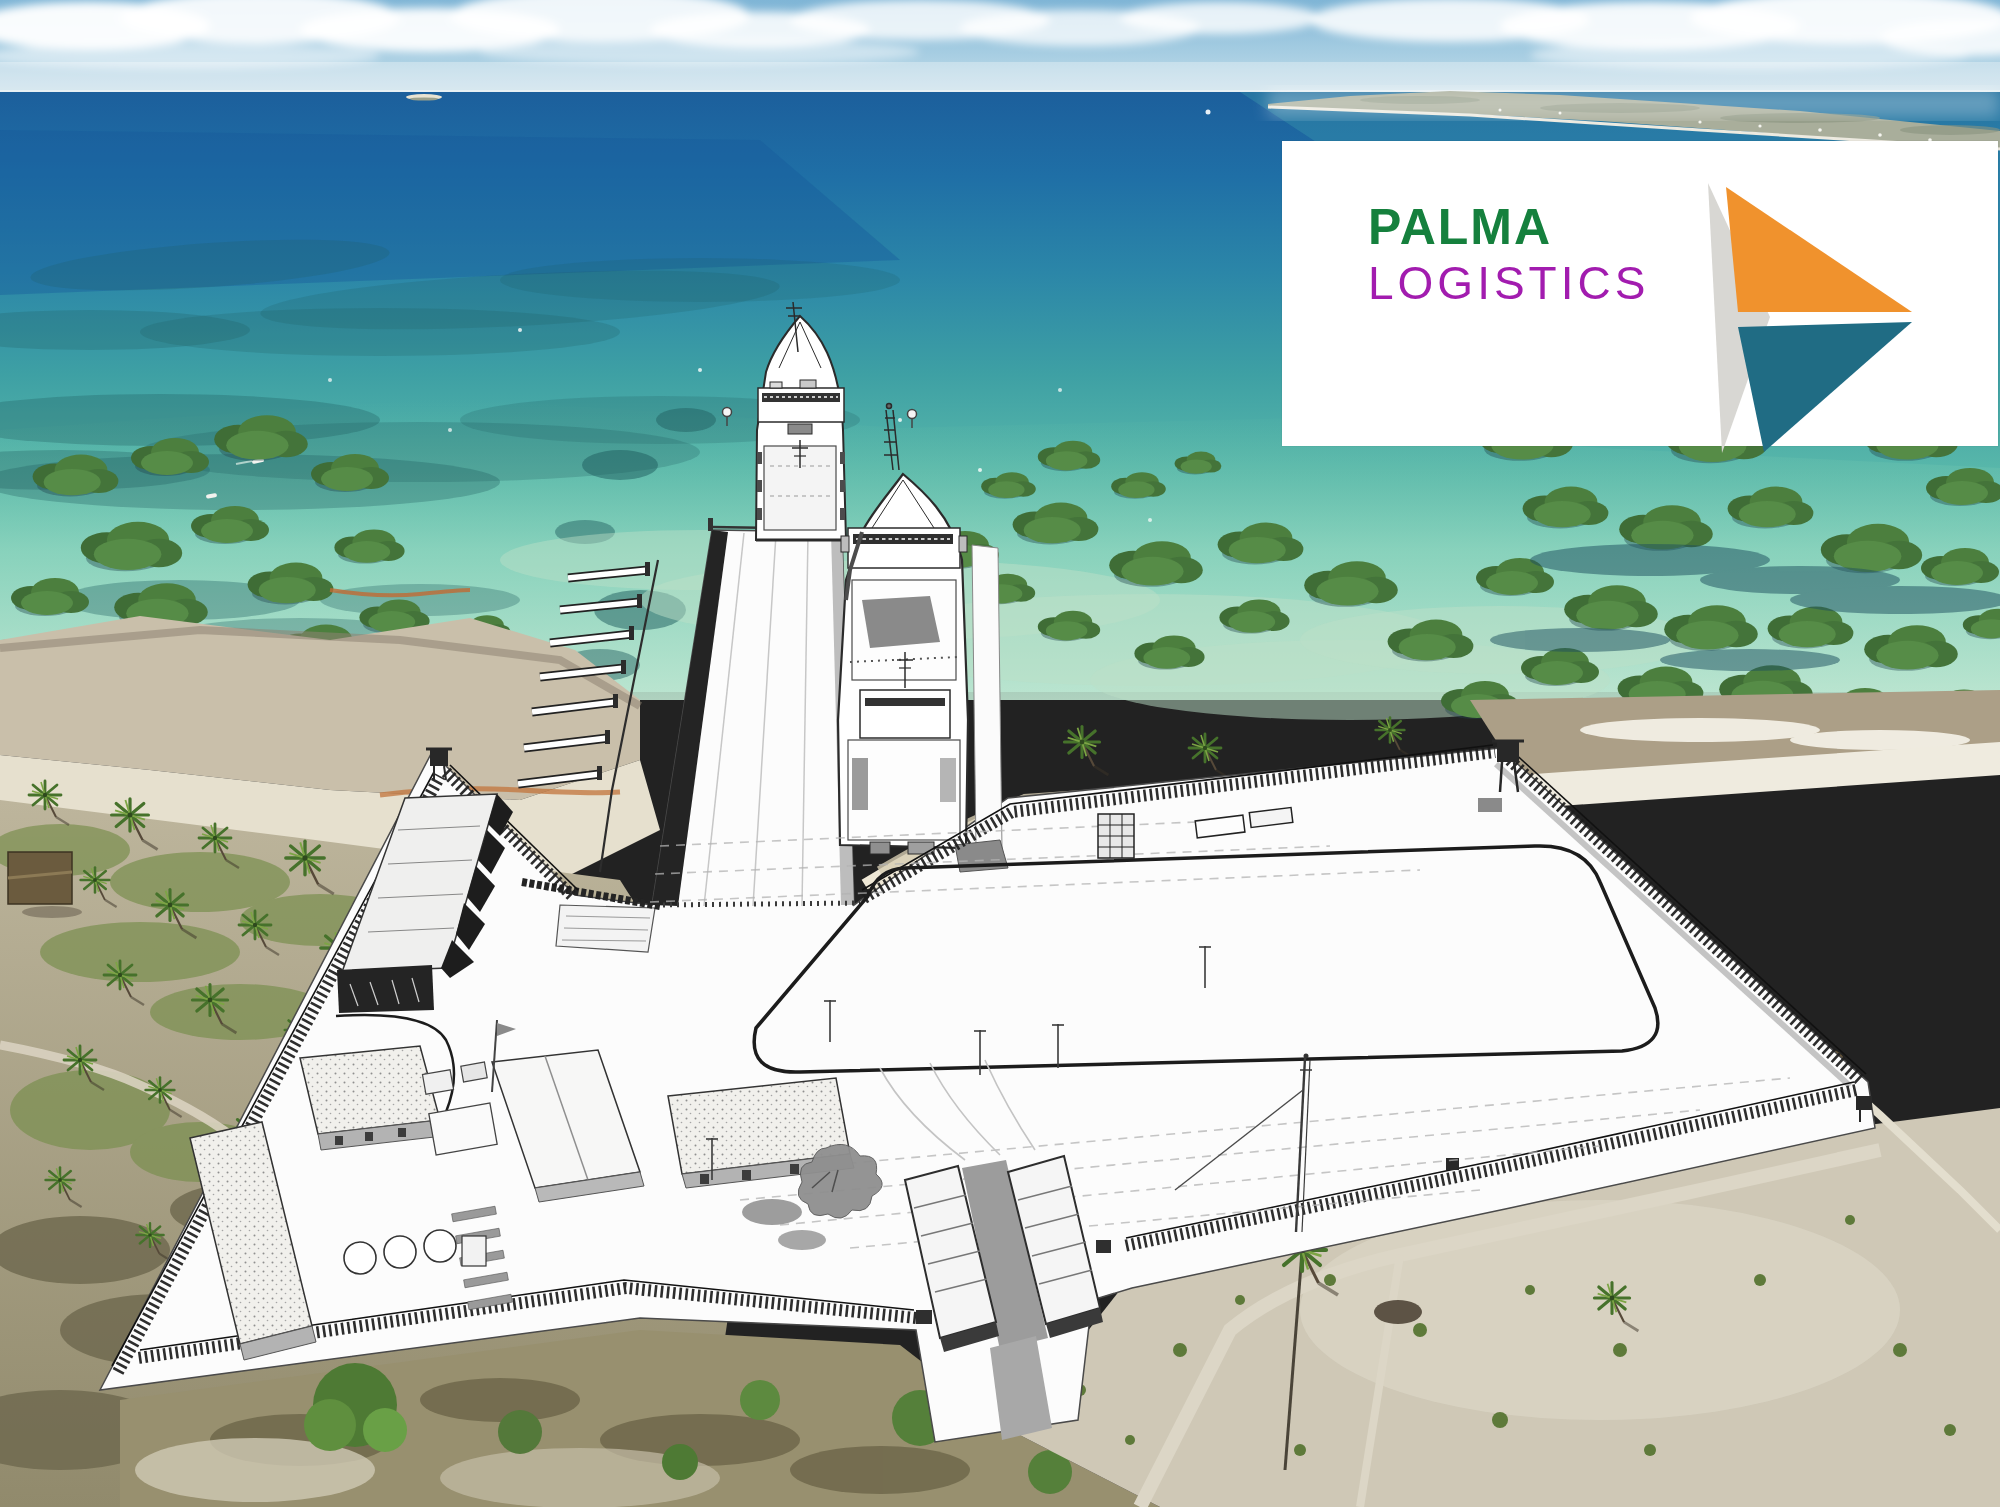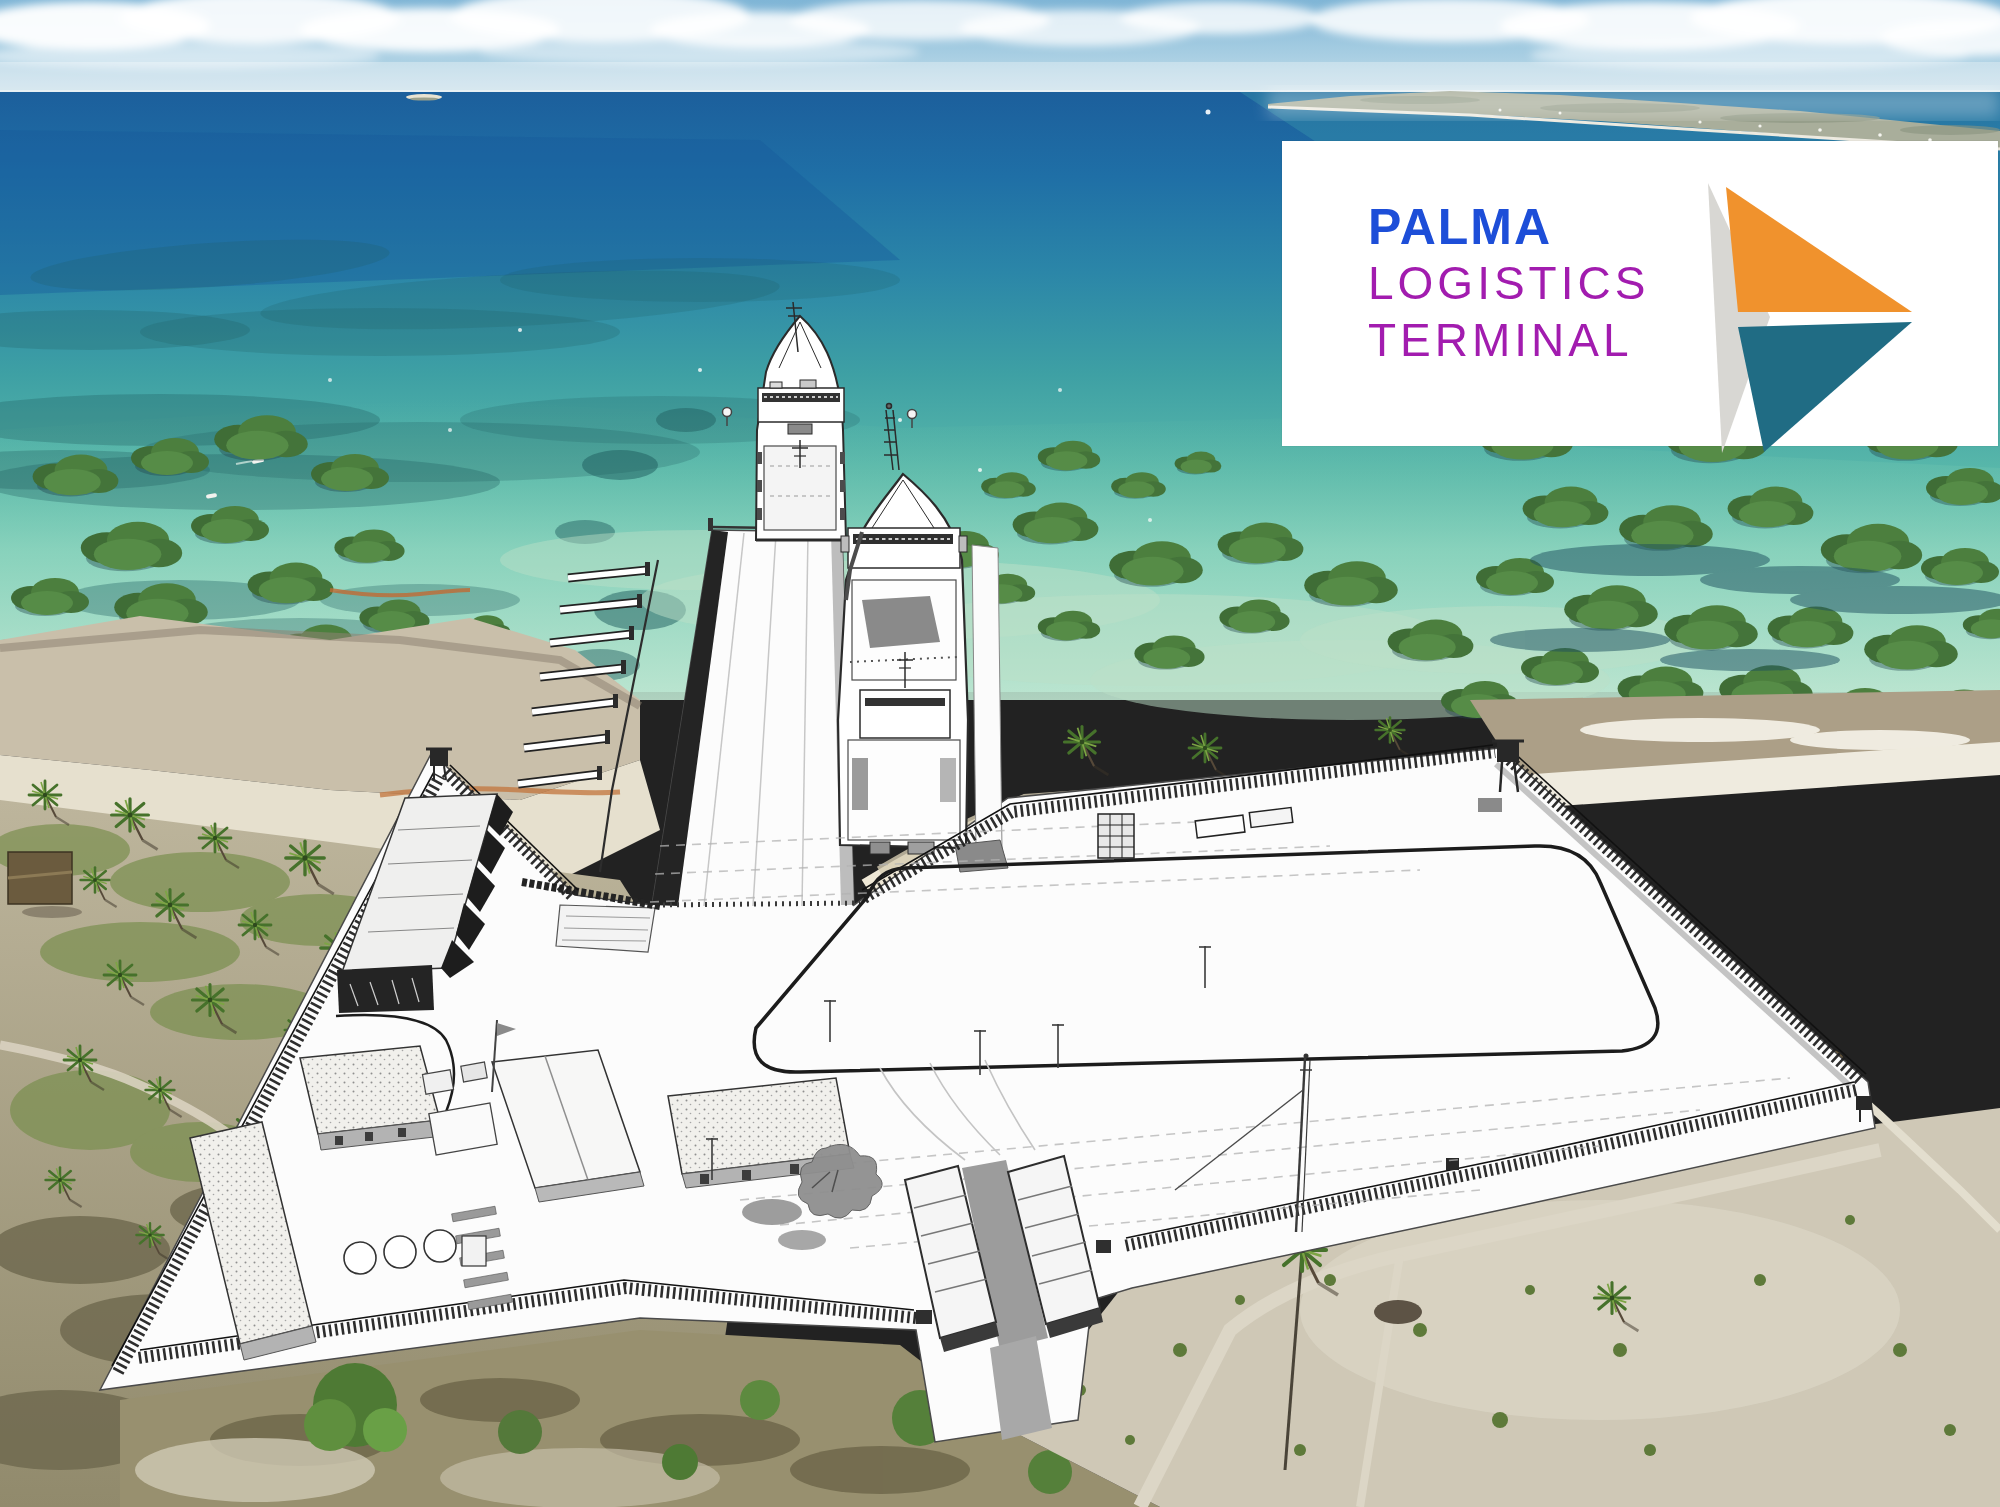--- a/index.html
+++ b/index.html
@@ -11,21 +11,21 @@
   .fence{stroke:#1d1d1d;stroke-width:12;fill:none;stroke-dasharray:2.6 3.6;opacity:.93}
   .fenceRail{stroke:#111;stroke-width:1.6;fill:none}
   .fenceShadow{stroke:#b5b5b5;stroke-width:6;fill:none;opacity:.8}
   .faint{stroke:#b3b3b3;stroke-width:1.6;fill:none;stroke-dasharray:9 7;opacity:.75}
   .lane{stroke:#c7c7c7;stroke-width:1.5;fill:none}
   .pole{stroke:#3a3a3a;stroke-width:1.6}
   
   .logo-card{position:absolute;left:1282px;top:141px;width:716px;height:305px;
              background:#ffffff;box-shadow:0 0 0 1px rgba(0,0,0,.03);}
   .logo-text{position:absolute;left:86px;top:58px;color:#4a4a4a;}
-  .logo-line1{font-size:50px;font-weight:700;letter-spacing:2px;line-height:56px;color:#1d4ed8;}
+  .logo-line1{font-size:50px;font-weight:700;letter-spacing:2px;line-height:56px;color:#15803d;}
   .logo-line2,.logo-line3{font-size:46px;font-weight:300;letter-spacing:4px;line-height:57px;color:#a21caf;}
   .logo-mark{position:absolute;right:72px;top:28px;}
 </style>
 </head>
 <body>
 
 <div id="canvas">
 
 <svg id="scene" width="2000" height="1507" viewBox="0 0 2000 1507" xmlns="http://www.w3.org/2000/svg">
   <defs>
@@ -723,21 +723,20 @@
       <rect x="916" y="1310" width="16" height="14" fill="#2f2f2f"></rect>
       <rect x="1096" y="1240" width="15" height="13" fill="#2f2f2f"></rect>
     </g>
   </g>
 </svg>
 
 <div class="logo-card">
   <div class="logo-text">
     <div class="logo-line1">PALMA</div>
     <div class="logo-line2">LOGISTICS</div>
-    <div class="logo-line3">TERMINAL</div>
   </div>
   <svg class="logo-mark" width="230" height="285" viewBox="0 0 230 285">
     <polygon points="12,14 74,148 26,284" fill="#d8d7d3"></polygon>
     <polygon points="30,18 216,143 42,143" fill="#f0922d"></polygon>
     <polygon points="42,158 216,153 68,283" fill="#206c84"></polygon>
   </svg>
 </div>
 
 </div>
 

